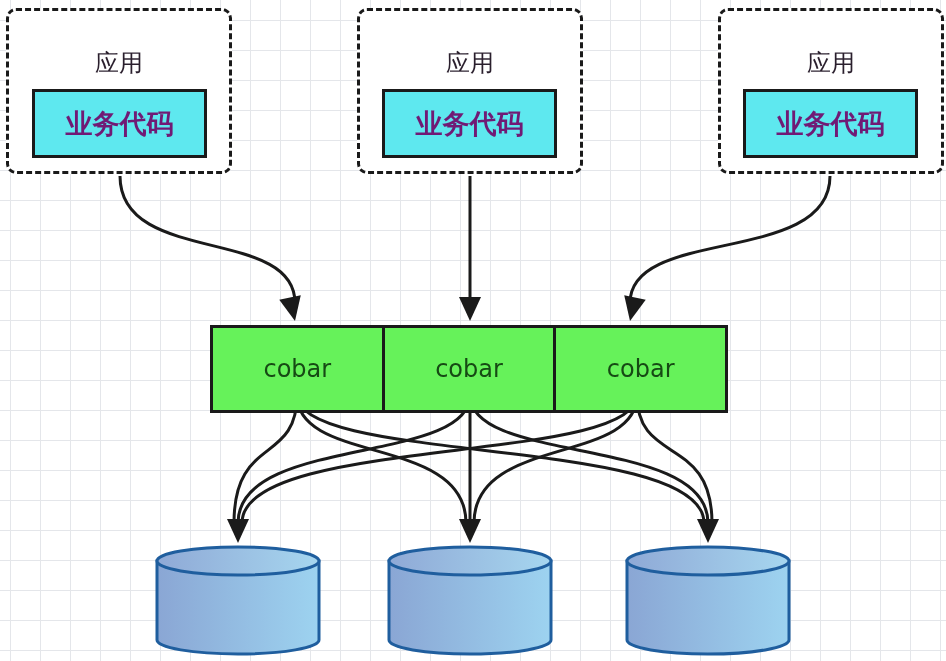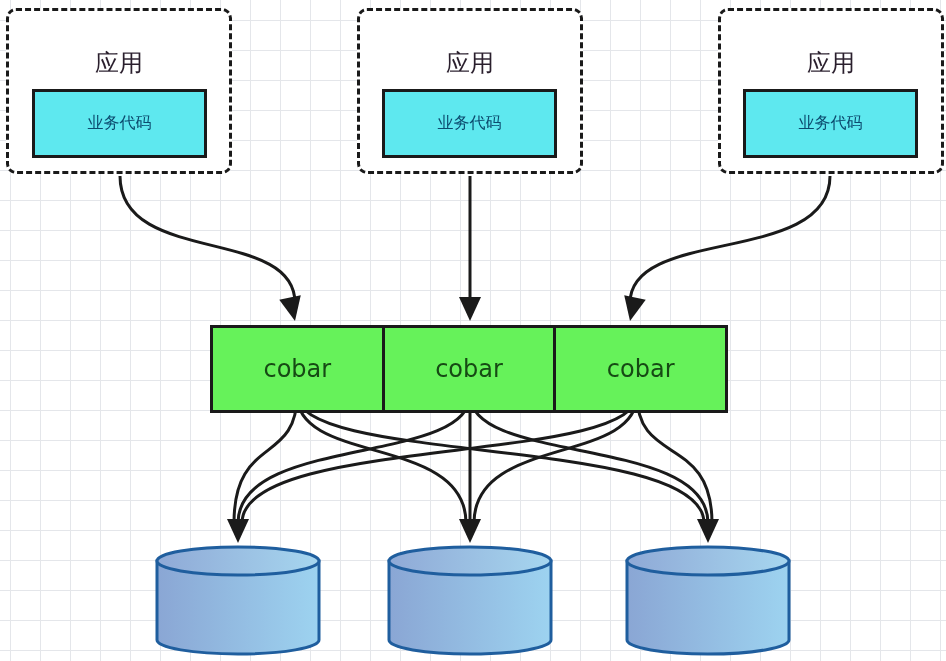--- a/index.html
+++ b/index.html
@@ -20,21 +20,21 @@
       background: #ffffff;
     }
     .app-label {
       position: absolute; left: 0; right: 0; top: 36px;
       text-align: center; font-size: 24px; color: #2a1f2d;
     }
     .code-box {
       position: absolute; box-sizing: border-box;
       border: 3px solid #1a1a1a; background: #5ee8ef;
       display: flex; align-items: center; justify-content: center;
-      font-size: 16px; color: #0c4a6e;
+      font-size: 27px; color: #701a75; font-weight: bold;
     }
     .cobar-row {
       position: absolute; left: 210px; top: 325px; width: 518px; height: 88px;
       display: flex; box-sizing: border-box; border: 3px solid #1a1a1a;
       background: #66f25a;
     }
     .cobar {
       flex: 1; display: flex; align-items: center; justify-content: center;
       font-size: 24px; color: #164a14; box-sizing: border-box;
     }

